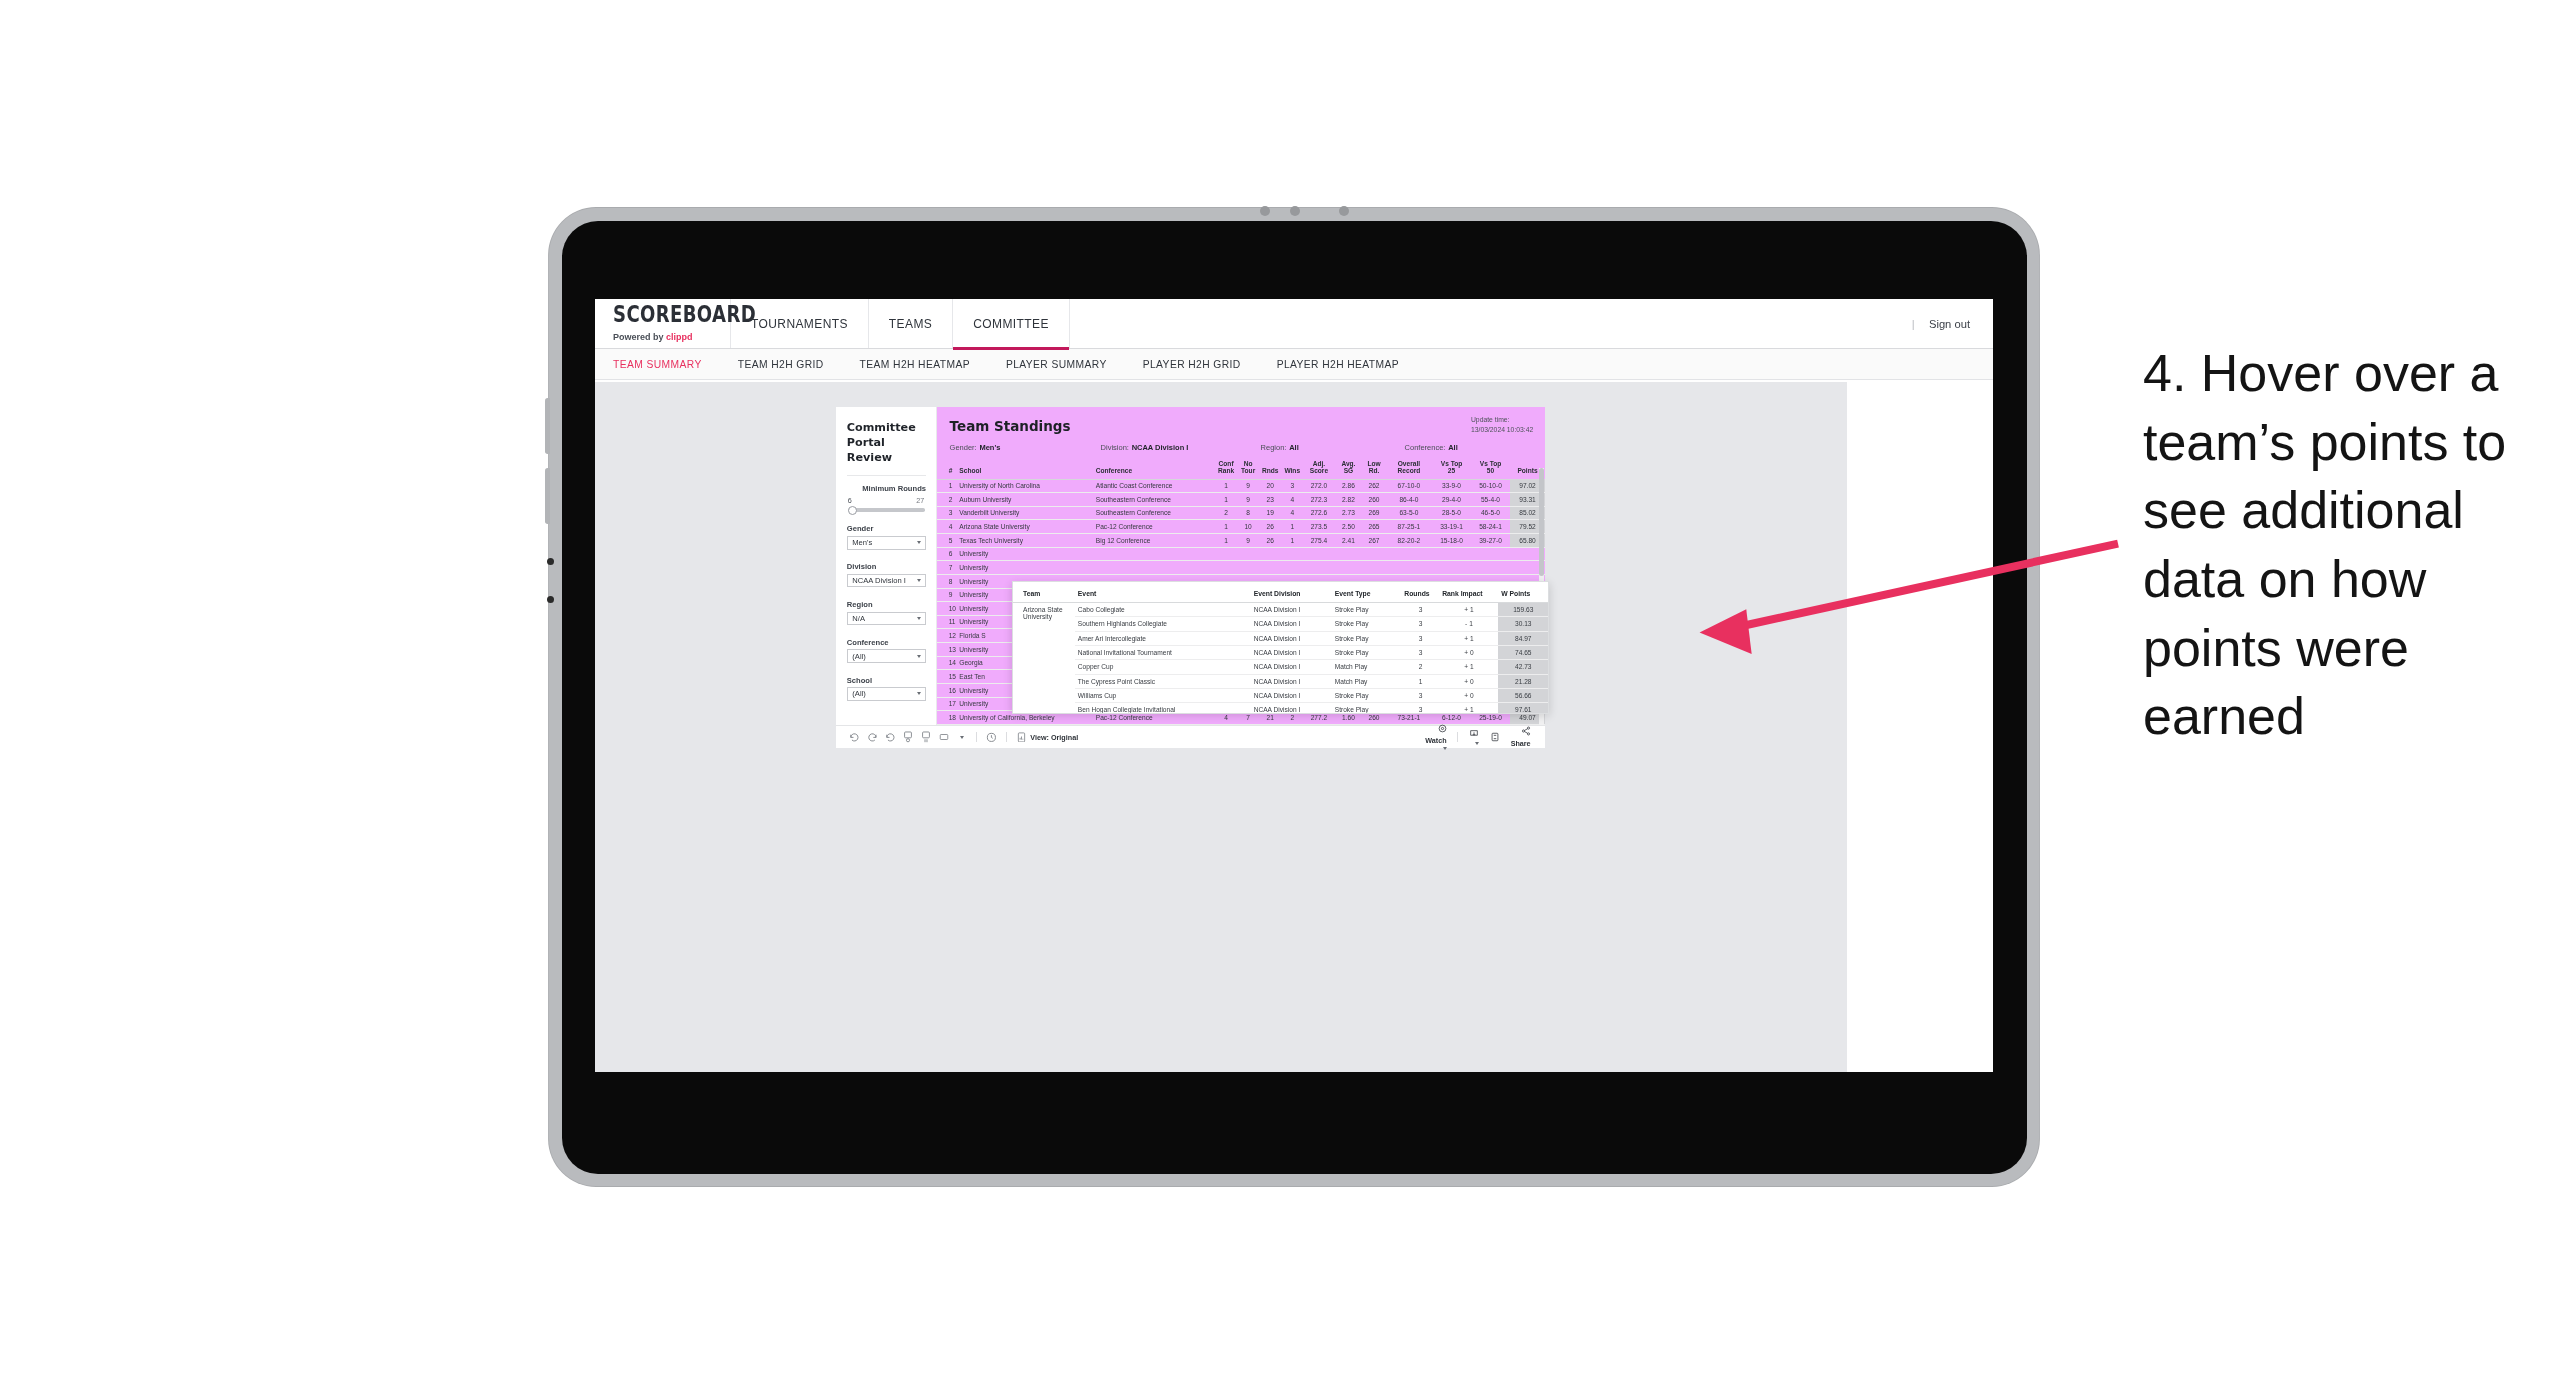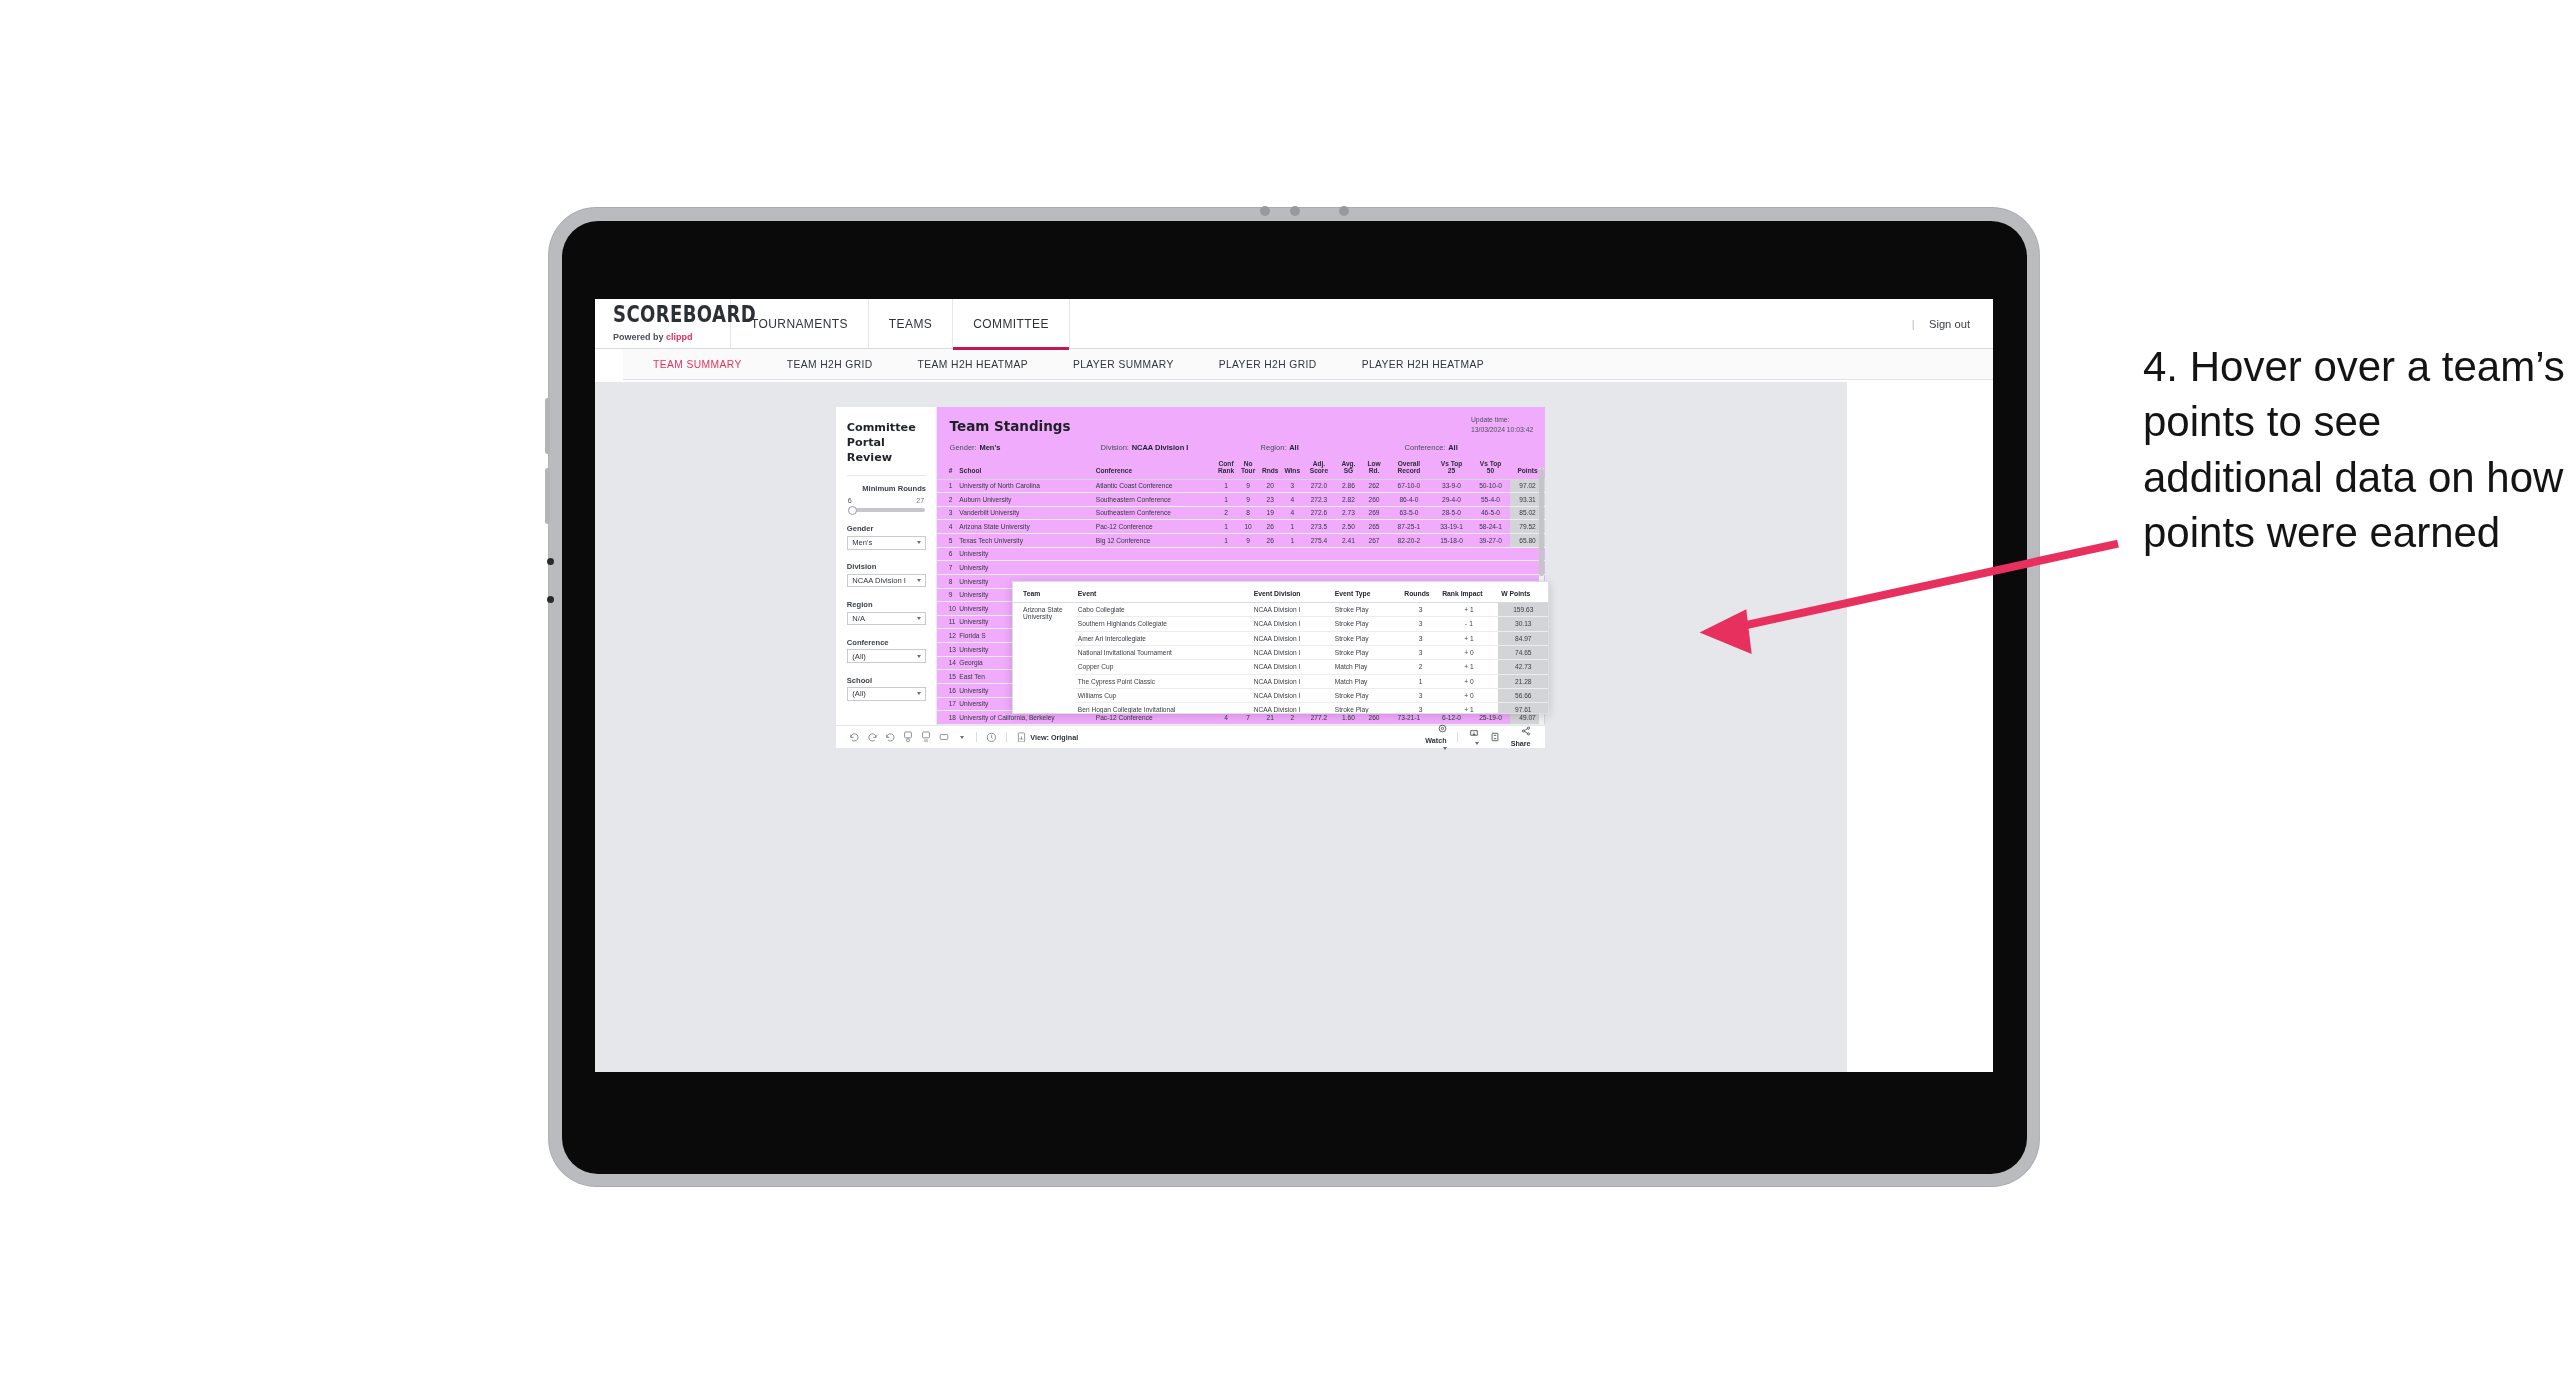--- a/index.html
+++ b/index.html
@@ -84,21 +84,21 @@
   #signout {
     display: flex; align-items: center; gap: 14.4px;
     padding-right: 23px; font-size: 11.2px; color: #3c4149; cursor: pointer;
   }
   #signout .bar { color: #b9bcc1; }
 
   
   #subtabs {
     height: 31px; display: flex; align-items: center;
     background: #fafafa; border-bottom: 0.9px solid #e2e3e6;
-    padding-left: 30px; gap: 45px; margin-left: 28px;
+    padding-left: 18px; gap: 36px;
   }
   .subtab {
     font-size: 10.3px; letter-spacing: 0.4px; color: #30353c; cursor: pointer;
   }
   .subtab.active { color: #e8305f; }
 
   
   #canvas {
     position: absolute; left: 0; top: 83px;
     width: 1252px; height: 690px; background: #e6e7ea;
@@ -255,21 +255,21 @@
   .tb-right { margin-left: auto; display: flex; align-items: center; gap: 0; }
   .tb-btn {
     display: flex; align-items: flex-end; gap: 2.7px; padding: 0 5.4px;
     font-size: 7.2px; color: #2e3238; font-weight: 600; cursor: pointer; flex-direction: column;
   }
 
   
   #annotation {
     position: absolute; left: 2143px; top: 339px;
     width: 422px;
-    font-size: 42px; line-height: 1.32; color: #141414;
+    font-size: 52px; line-height: 1.32; color: #141414;
     font-family: "Liberation Sans", sans-serif;
   }
   #arrow { position: absolute; left: 1687px; top: 539px; }
 </style>
 </head>
 <body>
 
 <div id="tablet">
   <div class="cam" style="left:711px;"></div>
   <div class="cam" style="left:741px;"></div>

